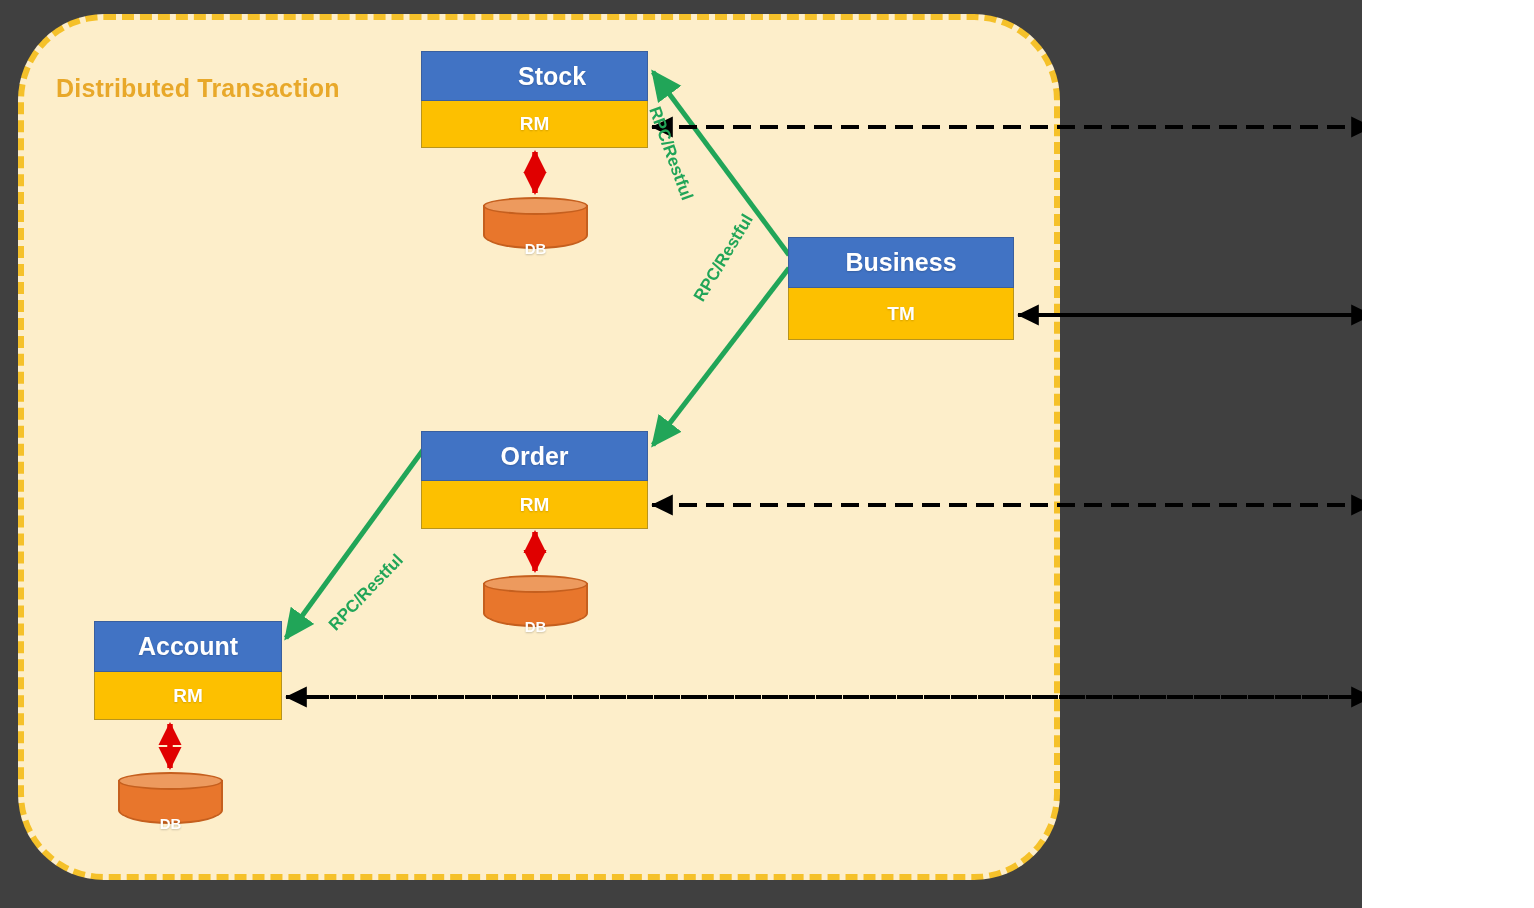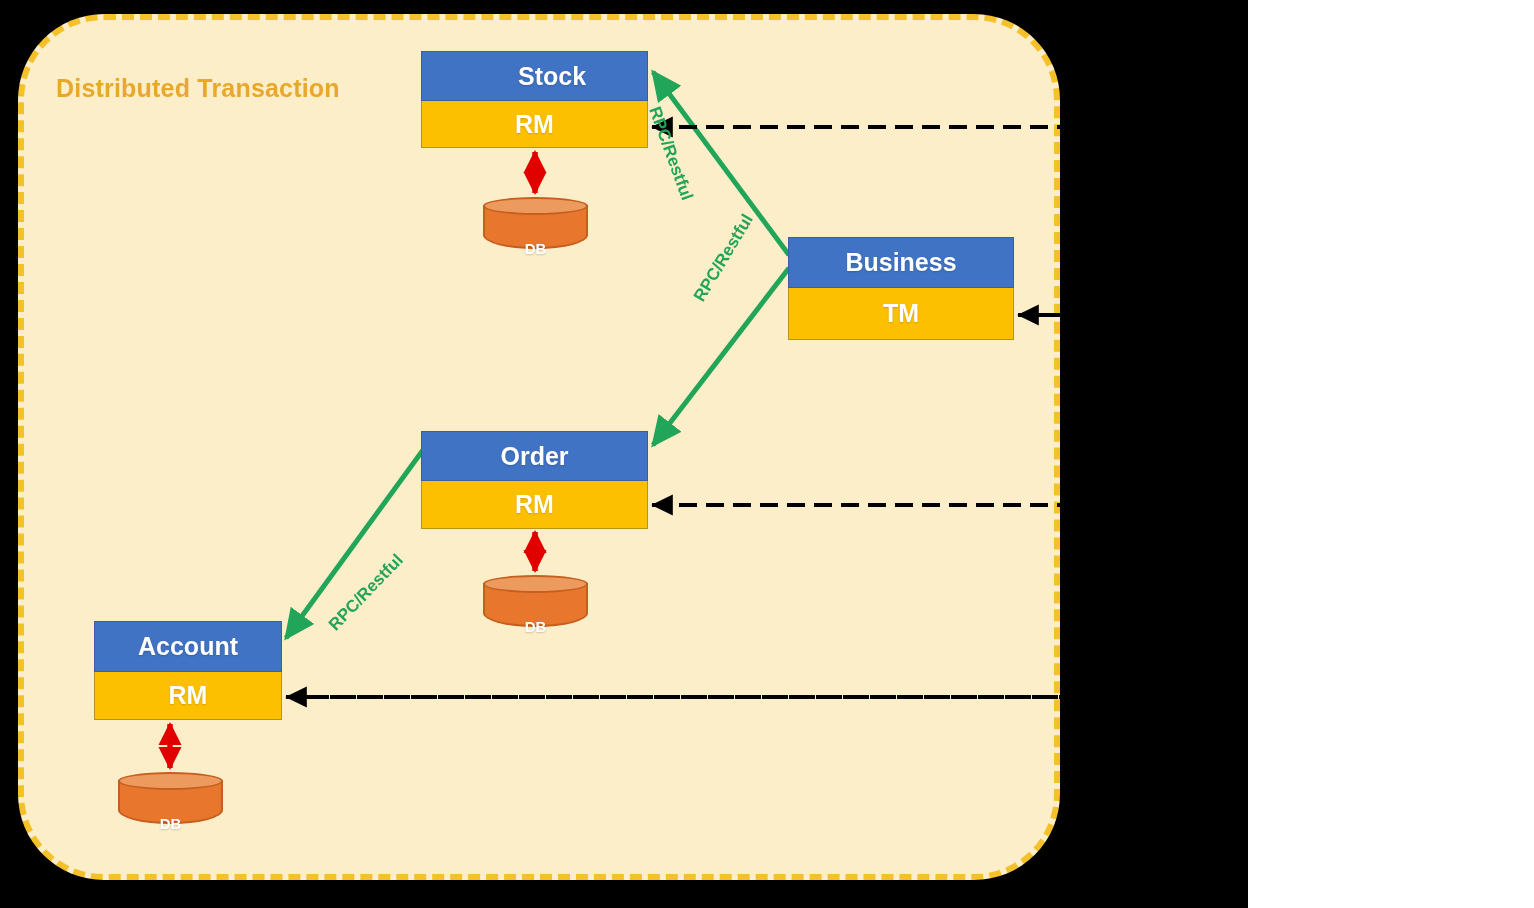--- a/index.html
+++ b/index.html
@@ -5,23 +5,23 @@
   html, body {
     margin: 0;
     padding: 0;
     background: #ffffff;
   }
   body {
     font-family: "Liberation Sans", sans-serif;
   }
   #canvas {
     position: relative;
-    width: 1248px;
+    width: 1362px;
     height: 908px;
-    background: #000000;
+    background: #404040;
     overflow: hidden;
   }
 
   
   .dt-container {
     position: absolute;
     left: 18px;
     top: 14px;
     width: 1042px;
     height: 866px;
@@ -59,21 +59,21 @@
   }
   .node .node-head {
     background: #4173c4;
     border: 1px solid #3a5f9e;
     font-size: 25px;
   }
   .node .node-sub {
     background: #fdc000;
     border: 1px solid #b8941d;
     border-top: none;
-    font-size: 25px;
+    font-size: 19px;
   }
 
   #node-stock   { left: 421px; top: 51px;  width: 227px; }
   #node-stock   .node-head { height: 50px; padding-left: 35px; }
   #node-stock   .node-sub  { height: 47px; }
 
   #node-business{ left: 788px; top: 237px; width: 226px; }
   #node-business .node-head { height: 51px; }
   #node-business .node-sub  { height: 52px; }
 

